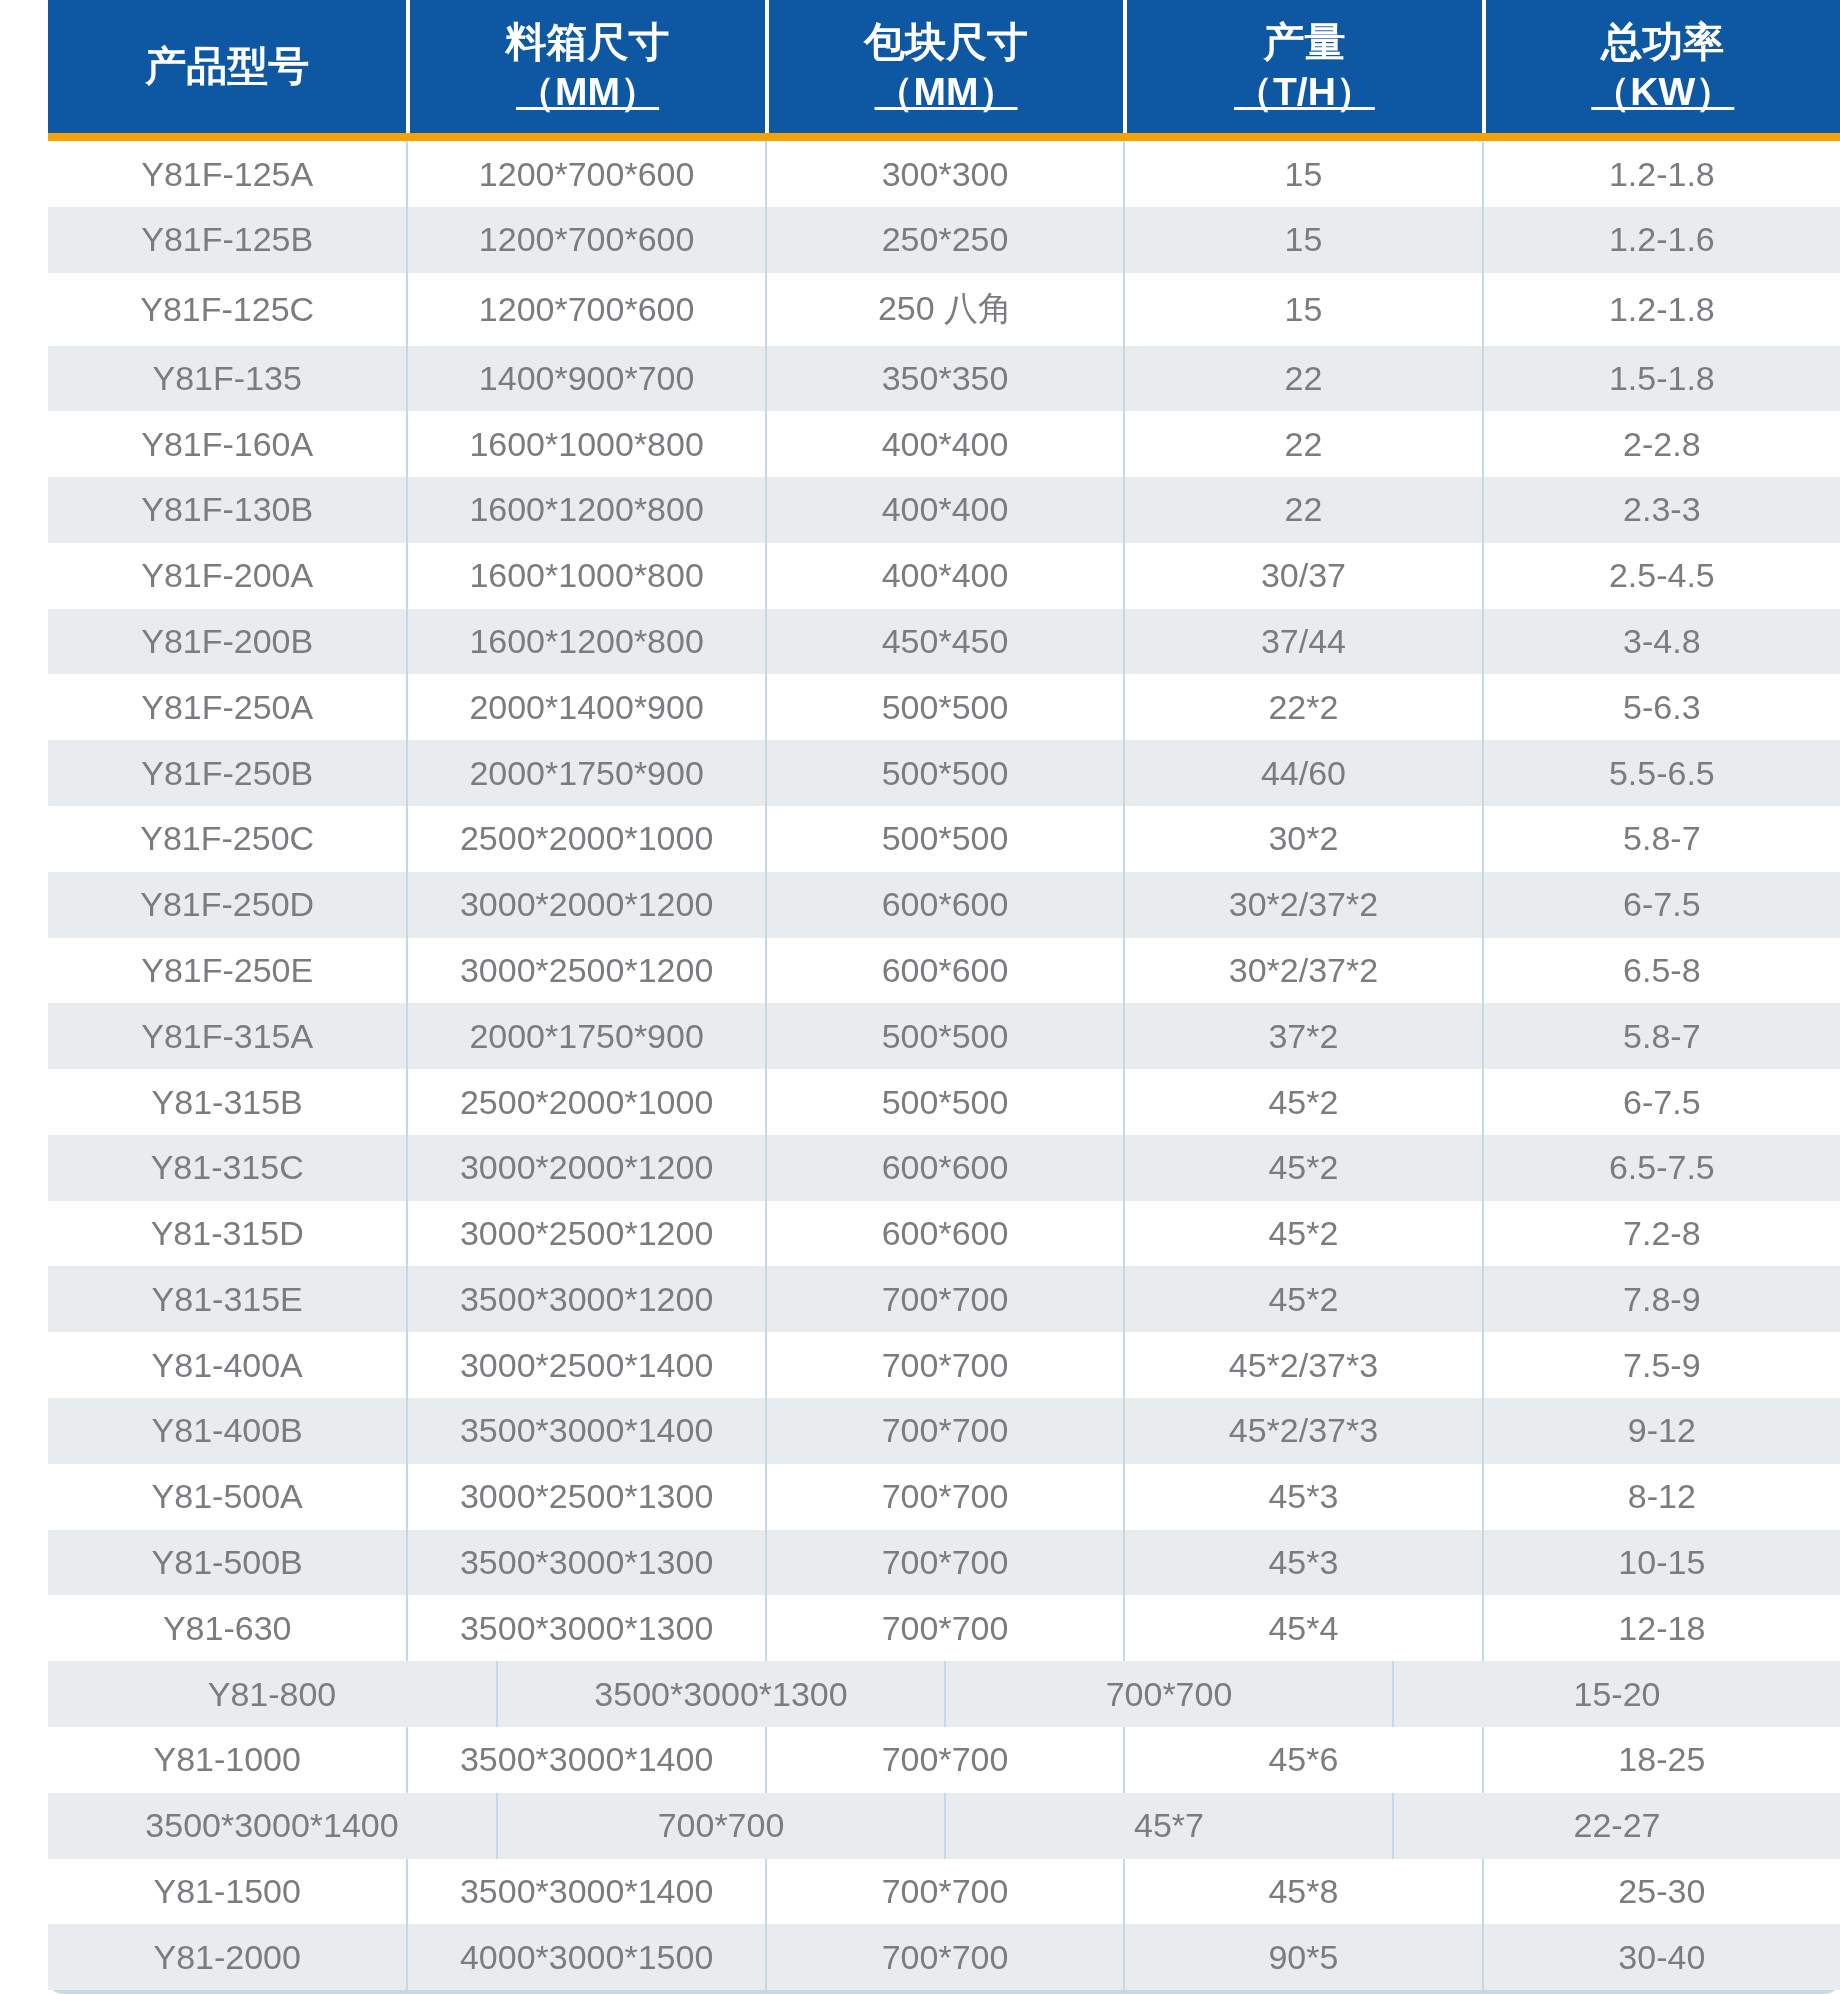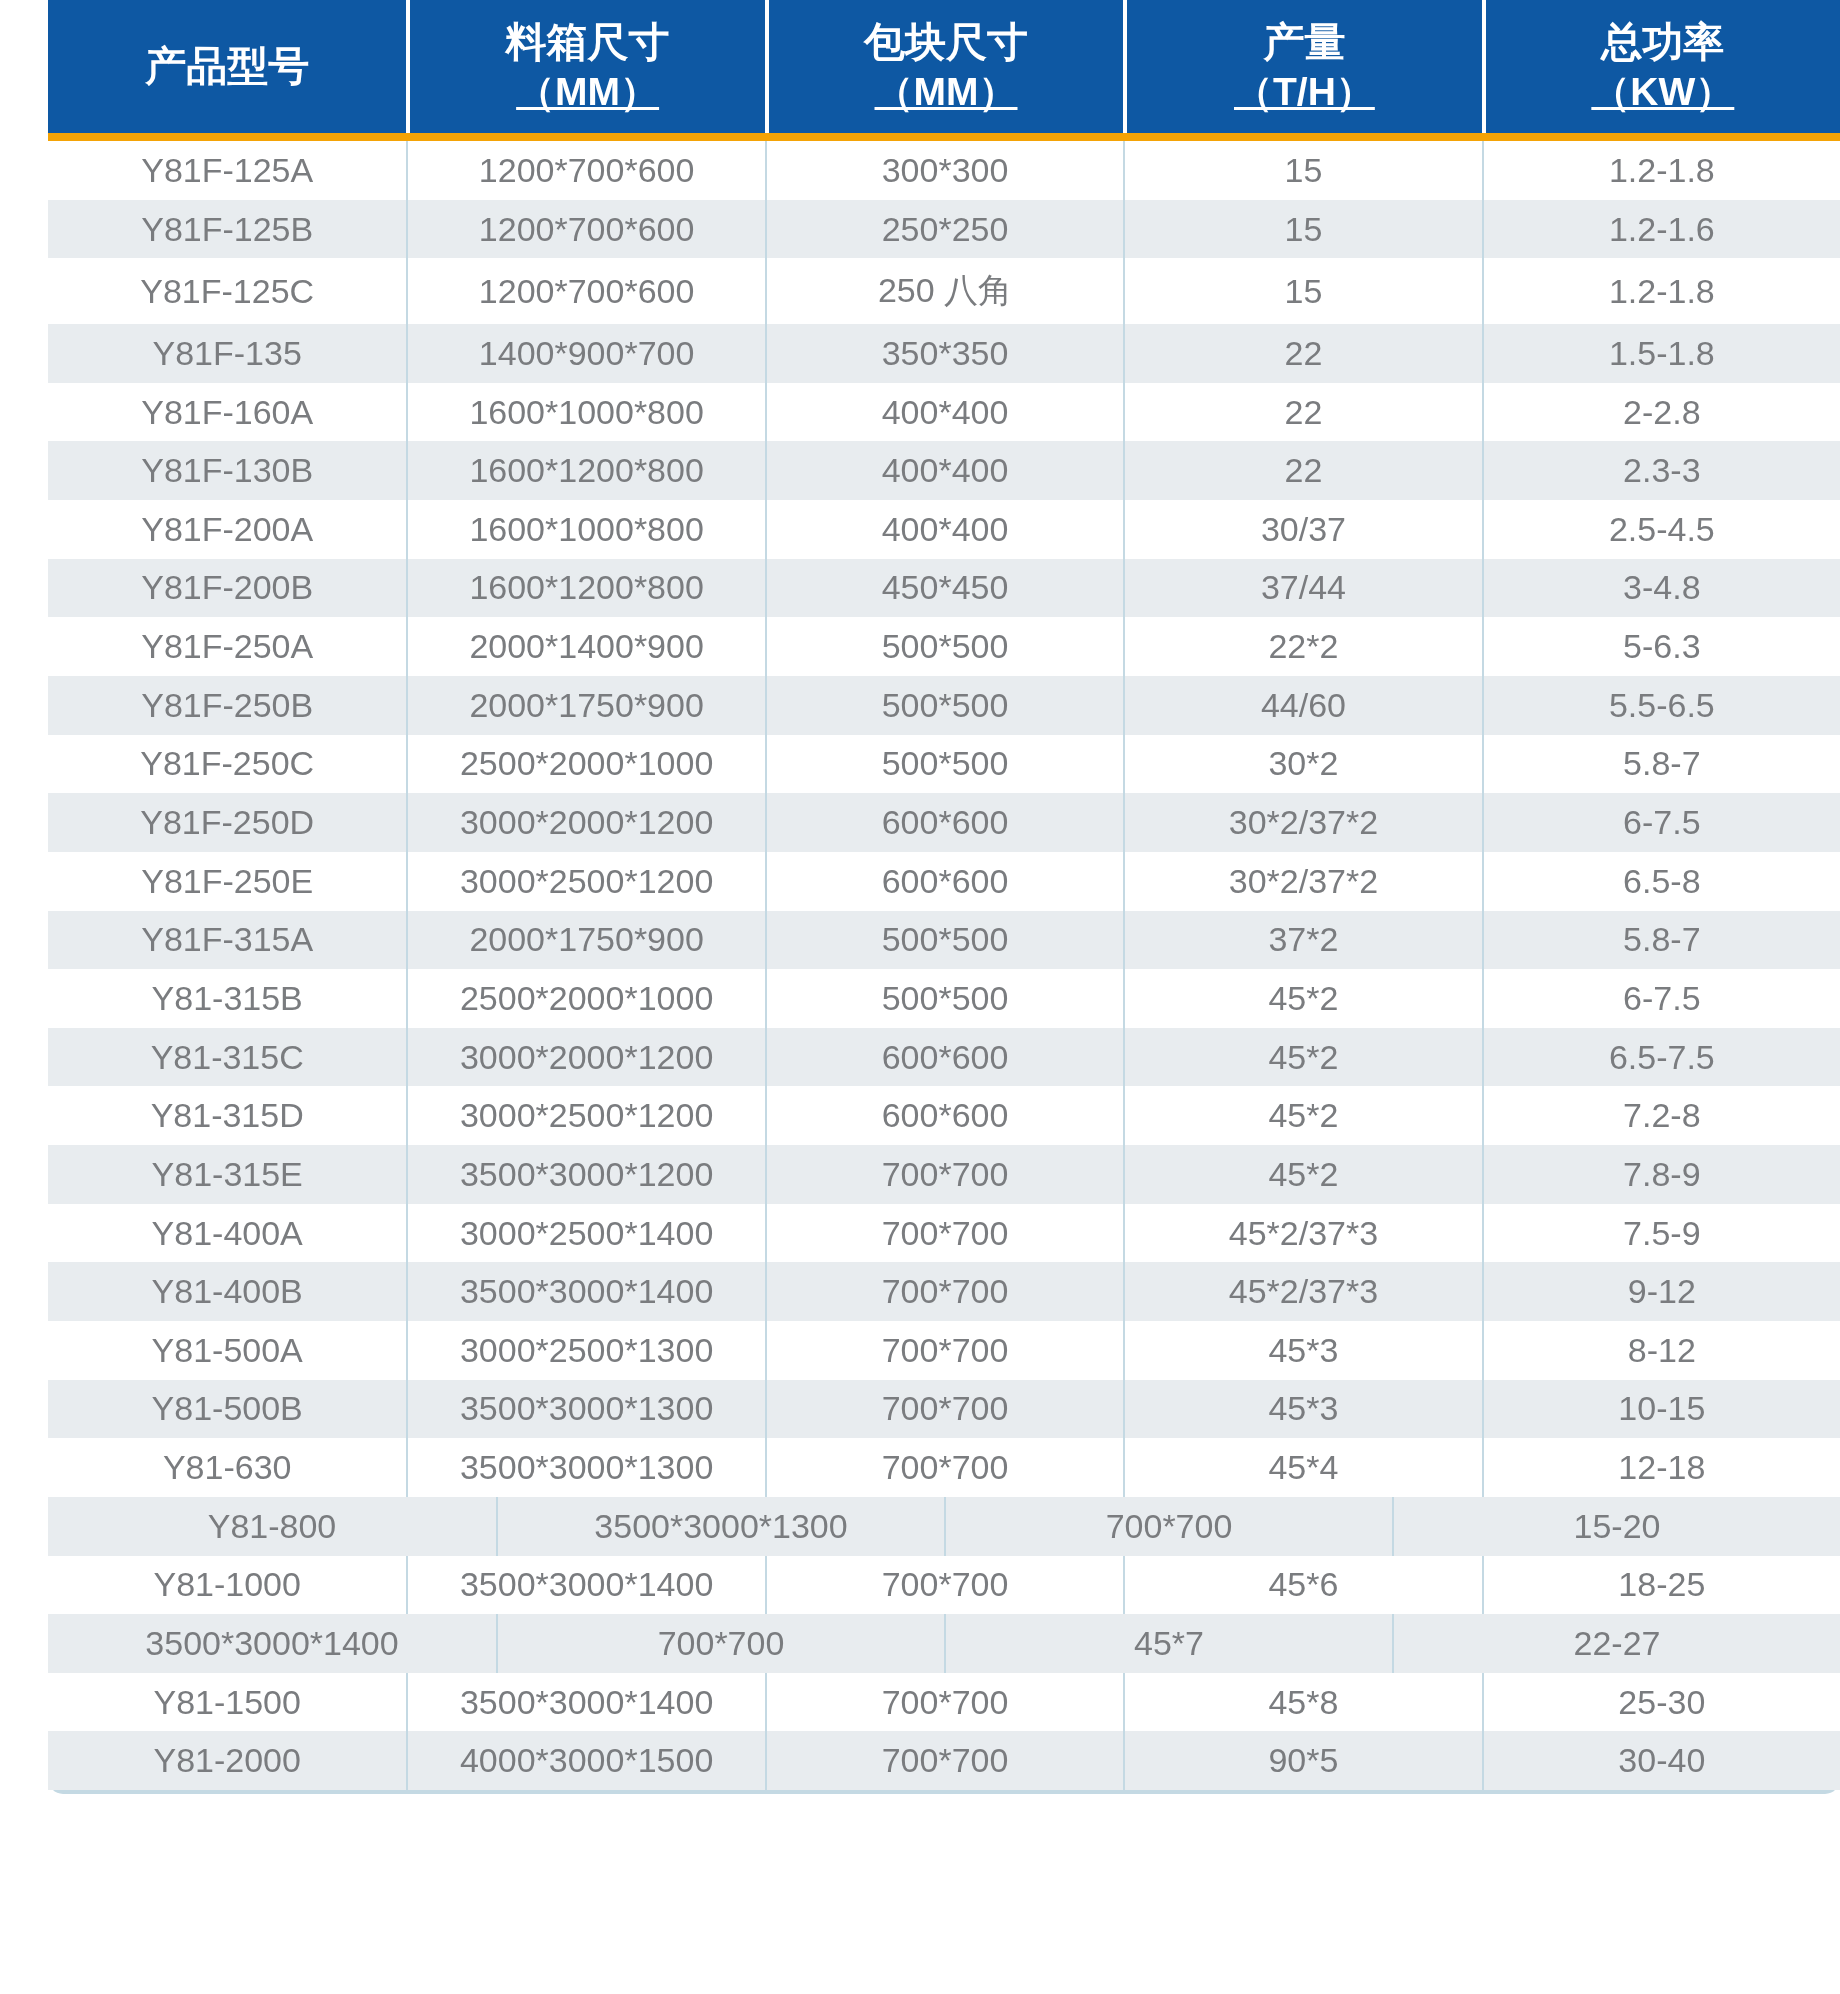--- a/index.html
+++ b/index.html
@@ -10,21 +10,21 @@
     --divider:#c4d9e3;
     --text-gray:#7a7c7f;
   }
   *{box-sizing:border-box;margin:0;padding:0;}
   html,body{background:#ffffff;}
   body{
     width:1840px;height:1994px;
     font-family:"Liberation Sans","DejaVu Sans",sans-serif;
     overflow:hidden;
   }
-  .spec-table{width:1840px;height:1794px;display:flex;flex-direction:column;padding-left:48px;}
+  .spec-table{width:1840px;height:1994px;display:flex;flex-direction:column;padding-left:48px;}
   .thead{
     height:133px;flex:0 0 133px;
     background:var(--header-blue);
     display:flex;
   }
   .th{
     flex:1 1 20%;
     display:flex;flex-direction:column;justify-content:center;align-items:center;
     color:#ffffff;font-weight:bold;
     font-size:41px;line-height:1.25;

